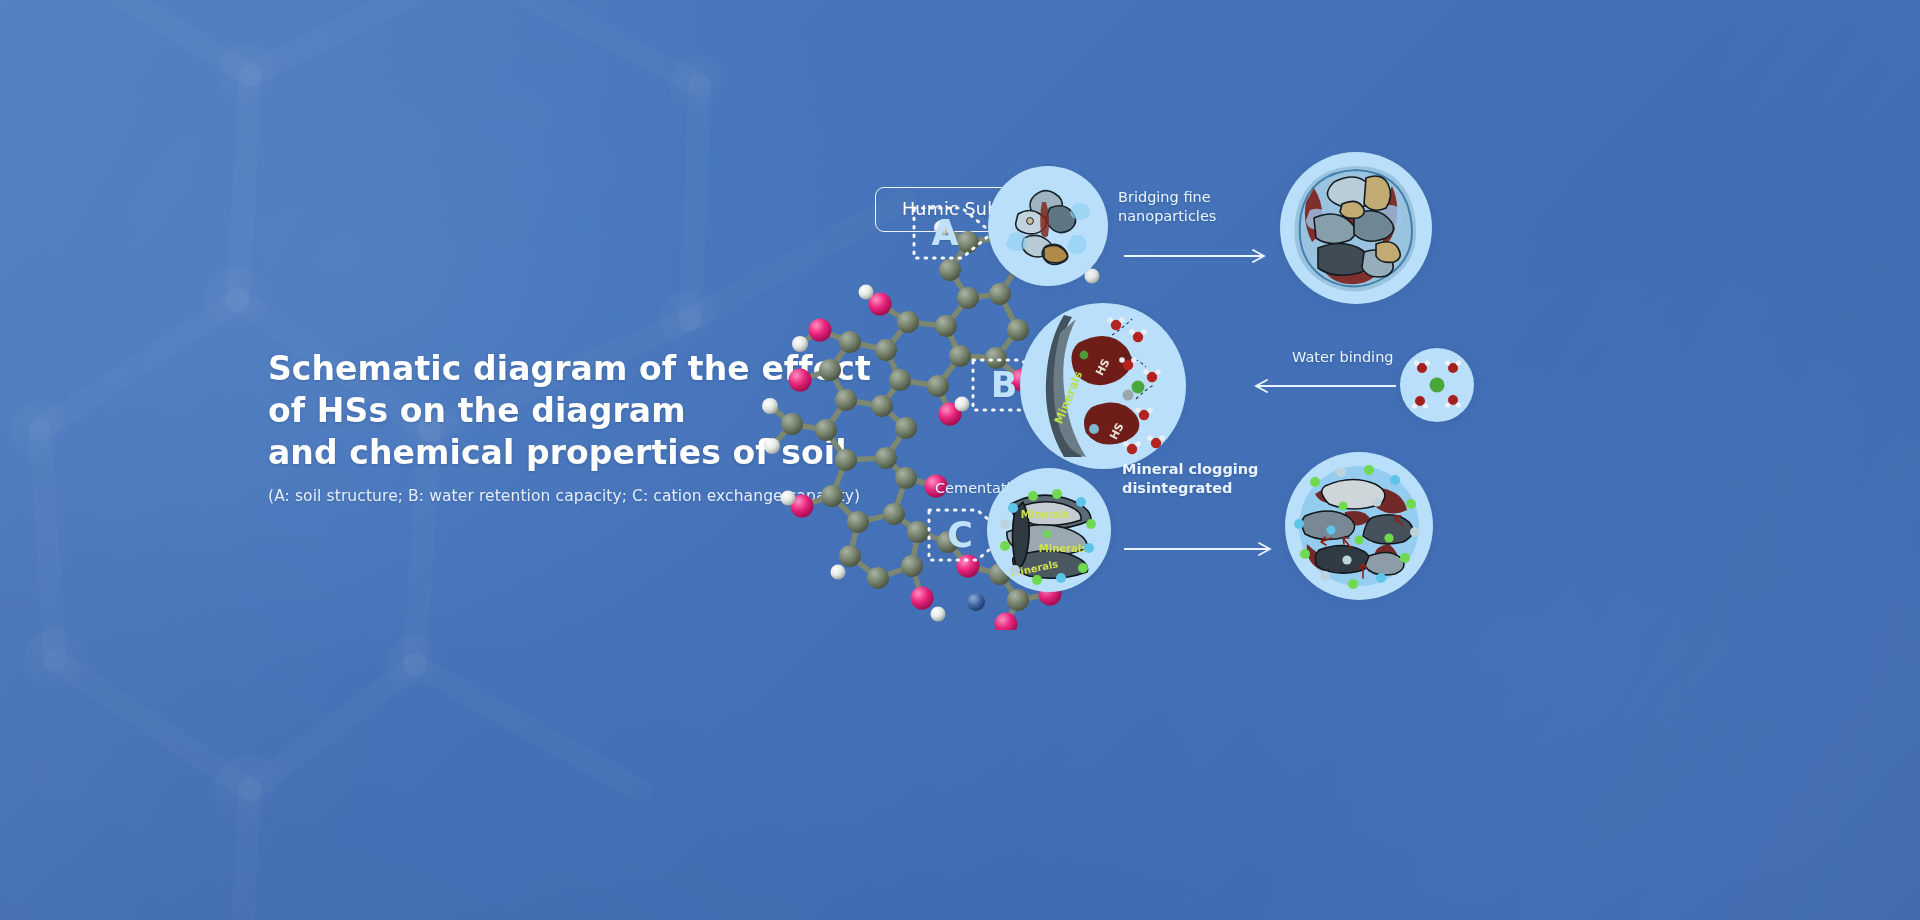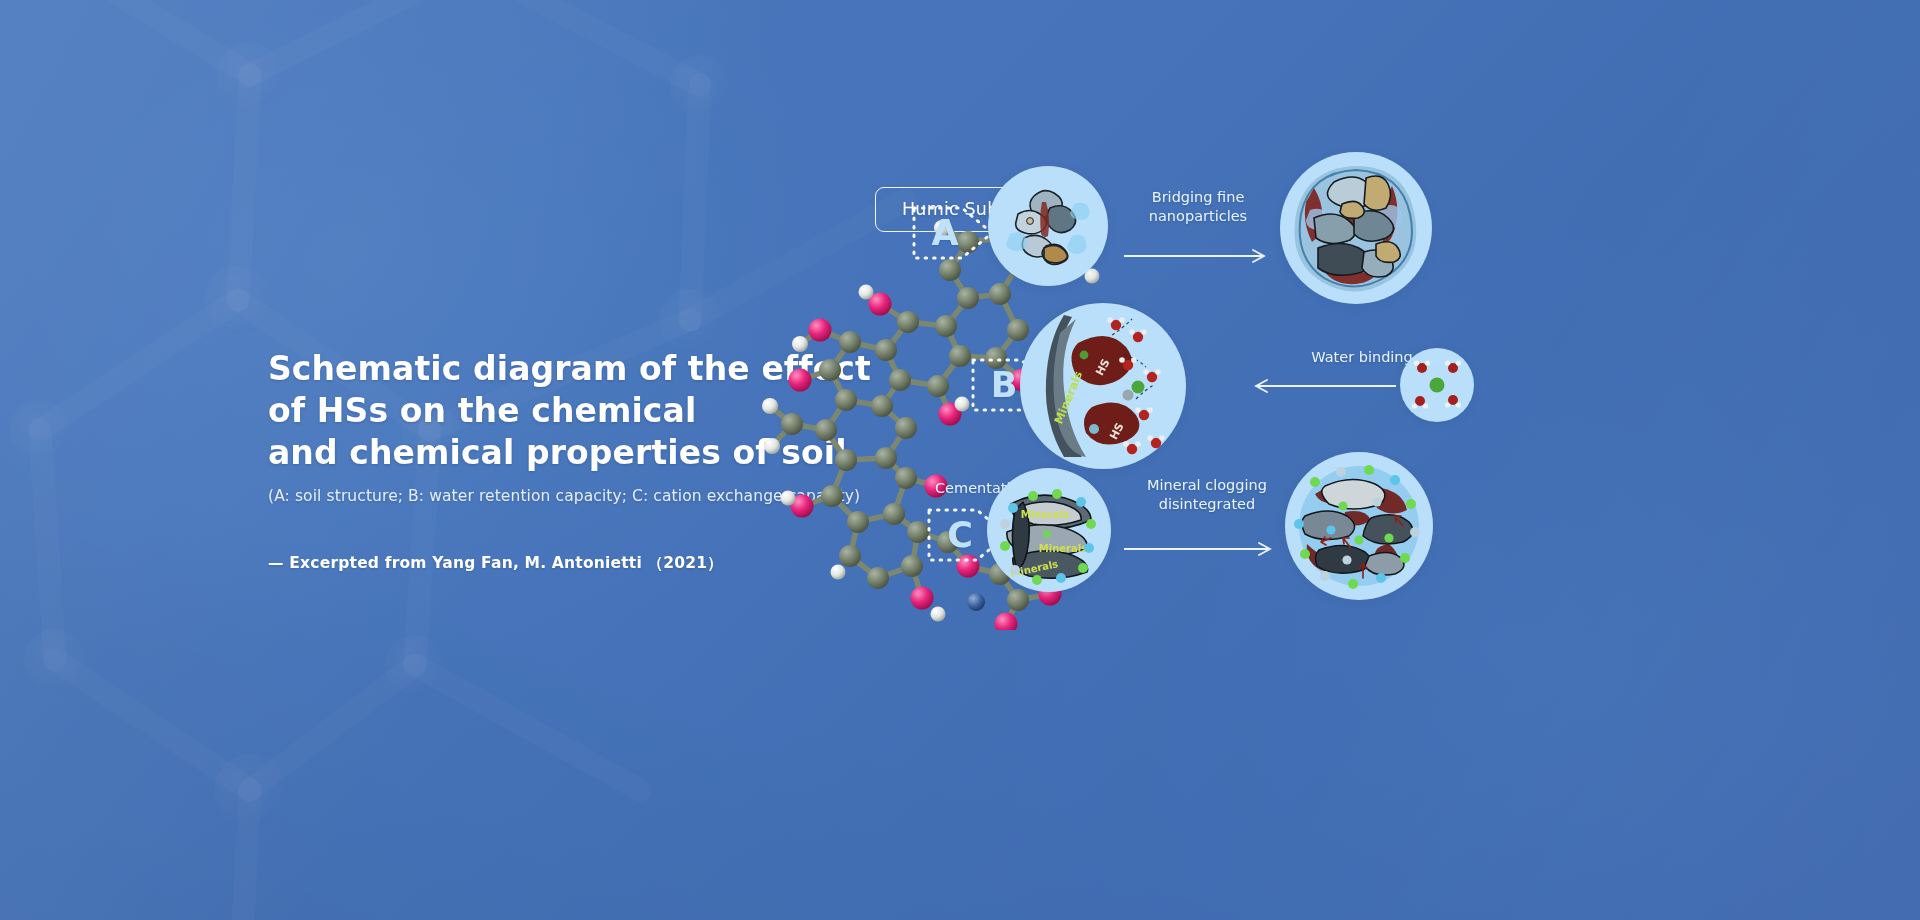--- a/index.html
+++ b/index.html
@@ -73,21 +73,21 @@
     position:absolute; inset:0;
     display:flex; align-items:center; justify-content:center;
     padding-right:16px;
     font-size:35px; font-weight:700; color:#bfe2fa;
     font-family:"DejaVu Sans", sans-serif;
     text-shadow:0 1px 2px rgba(20,50,100,.2);
   }
 
   .flow-label{
     position:absolute; color:#eaf4ff; font-size:14.5px;
-    line-height:1.32; text-align:center; white-space:pre-line;
+    line-height:1.32; text-align:left; white-space:pre-line;
     text-shadow:0 1px 2px rgba(20,50,100,.25);
   }
   .cement-label{
     position:absolute; color:#eaf4ff; font-size:14.5px;
     white-space:nowrap; text-shadow:0 1px 2px rgba(20,50,100,.25);
   }
 </style>
 </head>
 <body>
 
@@ -129,25 +129,24 @@
     <circle cx="55" cy="660" r="31"></circle>
     <circle cx="415" cy="665" r="30"></circle>
     <circle cx="250" cy="790" r="36"></circle>
   </g>
 </svg>
 <div class="bg-sheen"></div>
 
 <div class="left-block">
   <div class="title">
     <div>Schematic diagram of the effect</div>
-    <div>of HSs on the chemical</div>
+    <div>of HSs on the diagram</div>
     <div>and chemical properties of soil</div>
   </div>
   <div class="subtitle">(A: soil structure; B: water retention capacity; C: cation exchange capacity)</div>
-  <div class="attrib">— Excerpted from Yang Fan, M. Antonietti （2021）</div>
 </div>
 
 <div class="panel">
 
   <div class="hs-pill">Humic Substances</div>
 
   <svg class="molecule" viewBox="0 0 420 420">
     <defs>
       <radialGradient id="cAt" cx="34%" cy="30%" r="70%">
         <stop offset="0%" stop-color="#a9b3a3"></stop>
@@ -469,21 +468,21 @@
           <circle cx="74" cy="110" r="5" fill="#5dc4ea"></circle>
         <circle cx="50" cy="112" r="5" fill="#6fd94f"></circle>
           <circle cx="28" cy="102" r="5" fill="#bcd3de"></circle>
         <circle cx="18" cy="78" r="5" fill="#6fd94f"></circle>
           <circle cx="18" cy="56" r="5" fill="#bcd3de"></circle>
         <circle cx="60" cy="66" r="4" fill="#6fd94f" opacity=".9"></circle>
       </g>
     </svg>
   </div>
 
-  <div class="flow-label" style="left:292px; top:476px; width:170px;">Mineral clogging
+  <div class="flow-label" style="left:292px; top:460px; width:170px;font-weight:bold;">Mineral clogging
 disintegrated</div>
   <svg style="position:absolute; left:292px; top:540px; width:160px; height:18px">
     <path d="M2 9 H146" stroke="#eaf4ff" stroke-width="1.8" fill="none"></path>
     <path d="M137 3 L148 9 L137 15" stroke="#eaf4ff" stroke-width="1.8" fill="none" stroke-linecap="round"></path>
   </svg>
 
   <div class="circ soft" style="left:455px; top:452px; width:148px; height:148px;">
     <svg viewBox="0 0 148 148" style="width:100%;height:100%;display:block">
       <circle cx="74" cy="74" r="60" fill="#79bde8" opacity=".55"></circle>
       <g fill="#6e1d18" opacity=".92">

